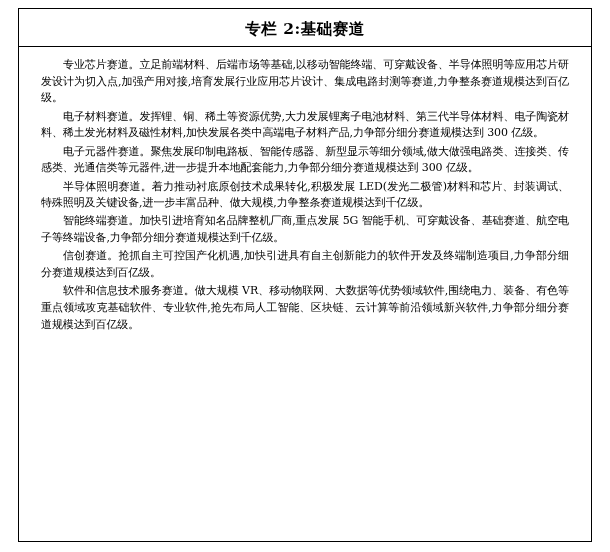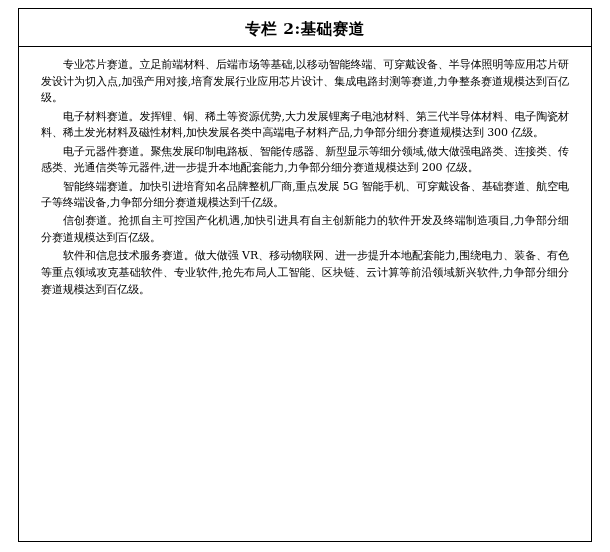--- a/index.html
+++ b/index.html
@@ -62,19 +62,20 @@
 </head>
 <body>
 
 <div class="page">
   <div class="box">
     <div class="title">专栏 2:基础赛道</div>
     <div class="divider"></div>
     <div class="body">
       <p class="para">专业芯片赛道。立足前端材料、后端市场等基础,以移动智能终端、可穿戴设备、半导体照明等应用芯片研发设计为切入点,加强产用对接,培育发展行业应用芯片设计、集成电路封测等赛道,力争整条赛道规模达到百亿级。</p>
       <p class="para">电子材料赛道。发挥锂、铜、稀土等资源优势,大力发展锂离子电池材料、第三代半导体材料、电子陶瓷材料、稀土发光材料及磁性材料,加快发展各类中高端电子材料产品,力争部分细分赛道规模达到 300 亿级。</p>
-      <p class="para">电子元器件赛道。聚焦发展印制电路板、智能传感器、新型显示等细分领域,做大做强电路类、连接类、传感类、光通信类等元器件,进一步提升本地配套能力,力争部分细分赛道规模达到 200 亿级。</p>
+      <p class="para">电子元器件赛道。聚焦发展印制电路板、智能传感器、新型显示等细分领域,做大做强电路类、连接类、传感类、光通信类等元器件,进一步提升本地配套能力,力争部分细分赛道规模达到 300 亿级。</p>
+      <p class="para">半导体照明赛道。着力推动衬底原创技术成果转化,积极发展 LED(发光二极管)材料和芯片、封装调试、特殊照明及关键设备,进一步丰富品种、做大规模,力争整条赛道规模达到千亿级。</p>
       <p class="para">智能终端赛道。加快引进培育知名品牌整机厂商,重点发展 5G 智能手机、可穿戴设备、基础赛道、航空电子等终端设备,力争部分细分赛道规模达到千亿级。</p>
       <p class="para">信创赛道。抢抓自主可控国产化机遇,加快引进具有自主创新能力的软件开发及终端制造项目,力争部分细分赛道规模达到百亿级。</p>
-      <p class="para">软件和信息技术服务赛道。做大做强 VR、移动物联网、进一步提升本地配套能力,围绕电力、装备、有色等重点领域攻克基础软件、专业软件,抢先布局人工智能、区块链、云计算等前沿领域新兴软件,力争部分细分赛道规模达到百亿级。</p>
+      <p class="para">软件和信息技术服务赛道。做大规模 VR、移动物联网、大数据等优势领域软件,围绕电力、装备、有色等重点领域攻克基础软件、专业软件,抢先布局人工智能、区块链、云计算等前沿领域新兴软件,力争部分细分赛道规模达到百亿级。</p>
     </div>
   </div>
 </div>
 
 </body></html>

